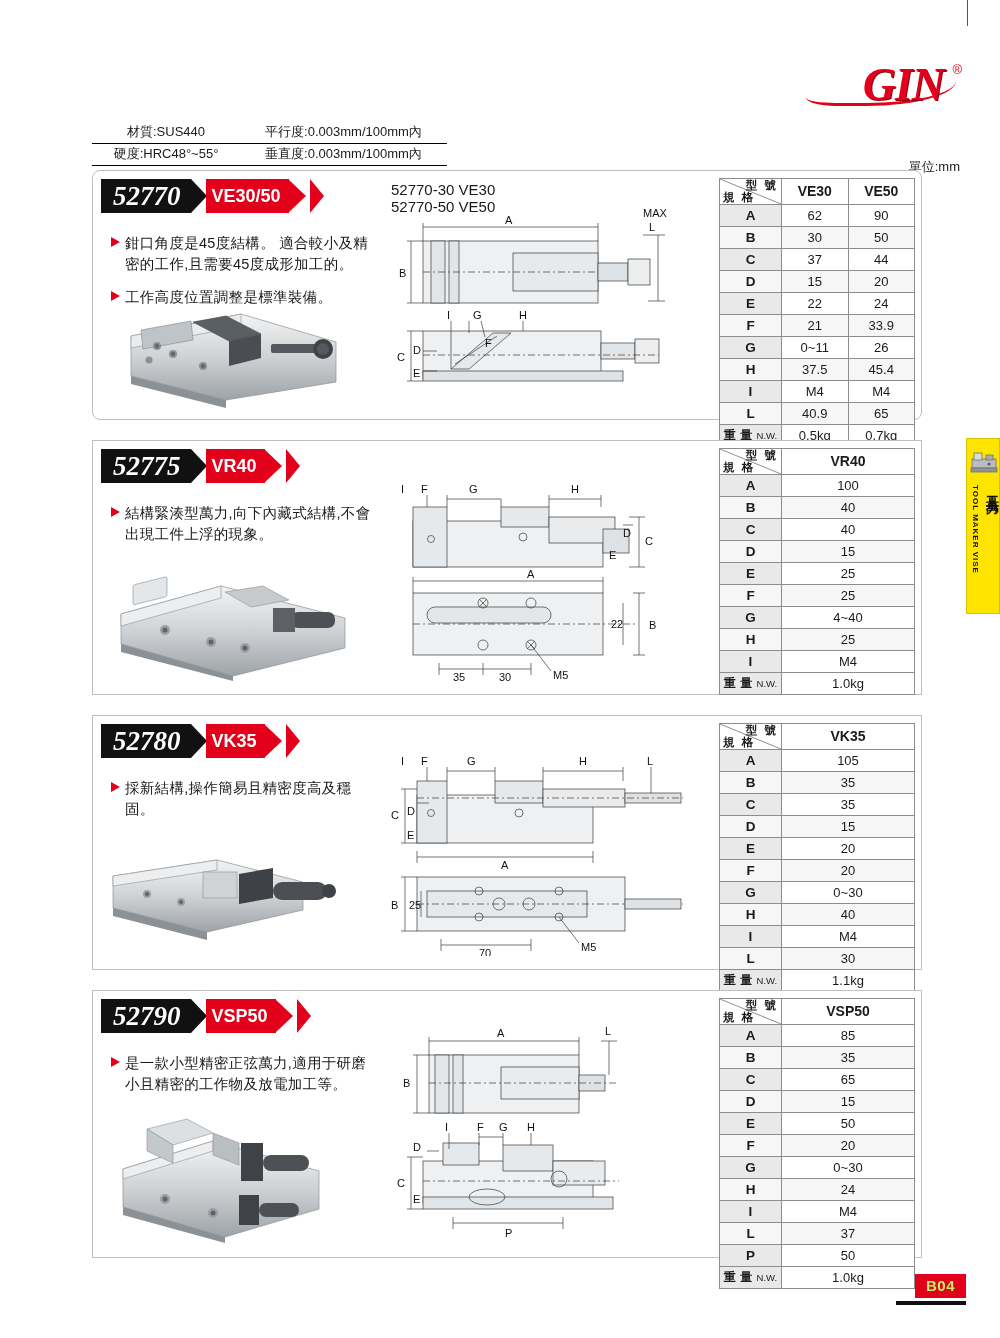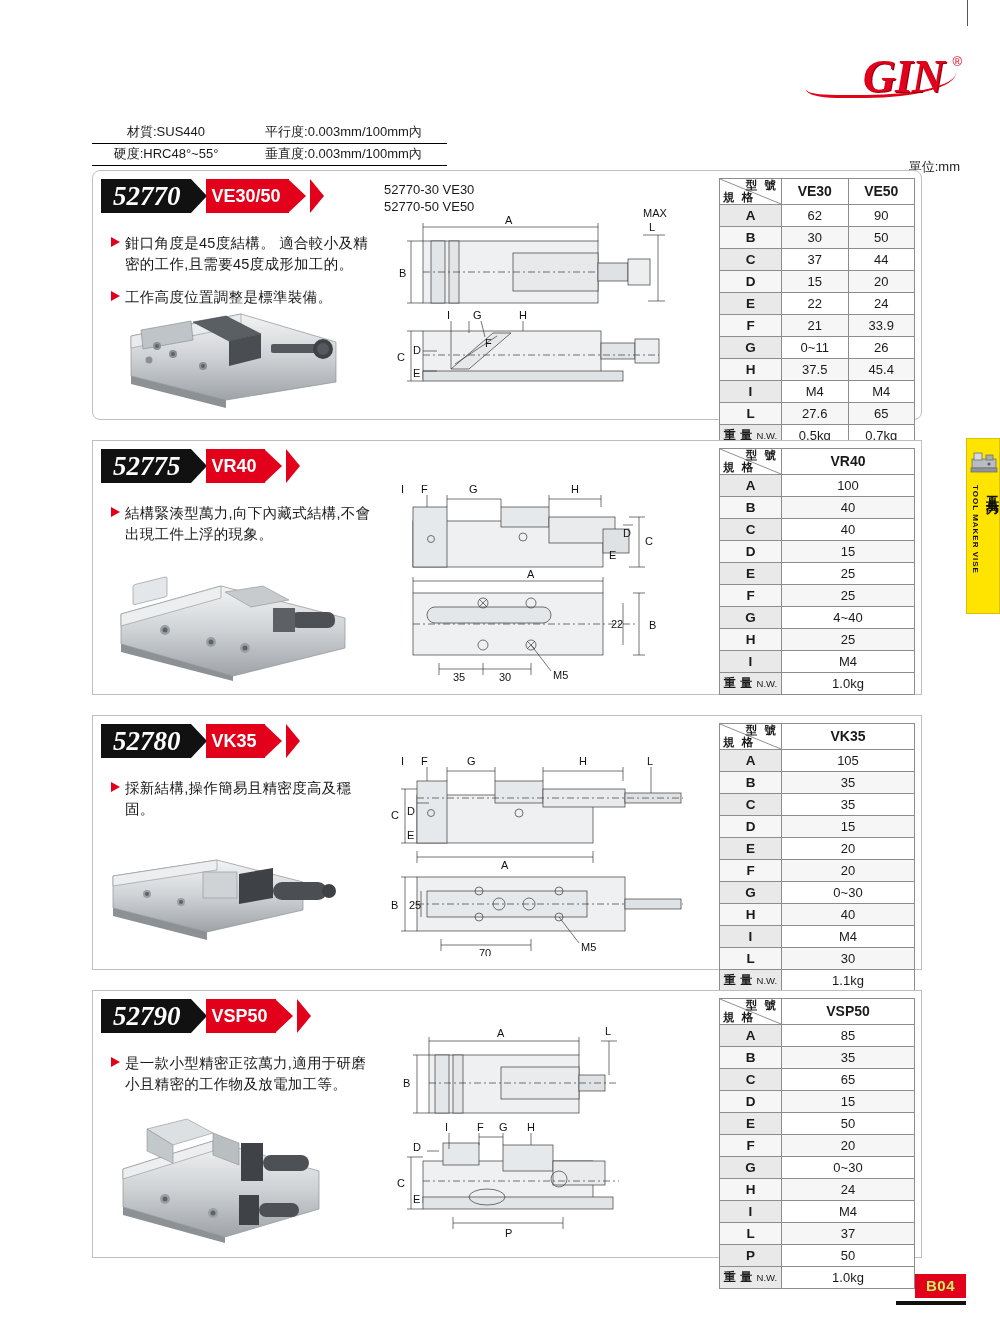--- a/index.html
+++ b/index.html
@@ -10,21 +10,21 @@
     font-family:"Liberation Sans", sans-serif;
     color:#1a1a1a;
     overflow:hidden;
   }
   .page { position:absolute; inset:0; }
 
   
   .crop-mark { position:absolute; top:0; right:32px; width:1px; height:26px; background:#555; }
 
   
-  .logo-wrap { position:absolute; top:52px; right:34px; width:200px; height:52px; }
+  .logo-wrap { position:absolute; top:60px; right:34px; width:200px; height:52px; }
   .logo-text {
     font-family:"Liberation Serif", serif;
     font-style:italic; font-weight:bold;
     font-size:46px; letter-spacing:-1px;
     color:#e2001a;
     position:absolute; right:22px; top:0; line-height:50px;
     text-shadow:1px 1px 0 #8a0010;
   }
   .logo-swoosh {
     position:absolute; right:10px; top:4px; width:150px; height:42px;
@@ -90,21 +90,21 @@
   .banner .arrow-b {
     width:0; height:0; border-top:17px solid transparent; border-bottom:17px solid transparent;
     border-left:18px solid #e2001a; margin-left:-1px;
   }
   .banner .arrow-c {
     width:0; height:0; border-top:17px solid transparent; border-bottom:17px solid transparent;
     border-left:14px solid #e2001a; margin-left:4px;
   }
 
   
-  .variants { position:absolute; left:291px; top:10px; font-size:13px; line-height:17px; }
+  .variants { position:absolute; left:298px; top:10px; font-size:15px; line-height:17px; }
 
   
   .bullets { position:absolute; left:18px; top:50px; width:268px; }
   .bullet { display:flex; margin-bottom:3px;margin-top:12px; }
   .bullet .tri {
     flex:0 0 auto; margin:4px 5px 0 0;
     width:0; height:0; border-left:9px solid #e2001a;
     border-top:5px solid transparent; border-bottom:5px solid transparent;
   }
   .bullet .txt { font-size:14.5px; line-height:21px; letter-spacing:0.3px; }
@@ -366,21 +366,21 @@
           <td>37.5</td>
           <td>45.4</td>
         </tr>
     <tr>
           <td class="rowlabel">I</td>
           <td>M4</td>
           <td>M4</td>
         </tr>
     <tr class="alt">
           <td class="rowlabel">L</td>
-          <td>27.6</td>
+          <td>40.9</td>
           <td>65</td>
         </tr>
     <tr>
       <td class="rowlabel nwlabel"><span>重 量</span> <span class="nw">N.W.</span></td>
       <td>0.5kg</td>
       <td>0.7kg</td>
     </tr>
   </tbody>
     </table>
 

